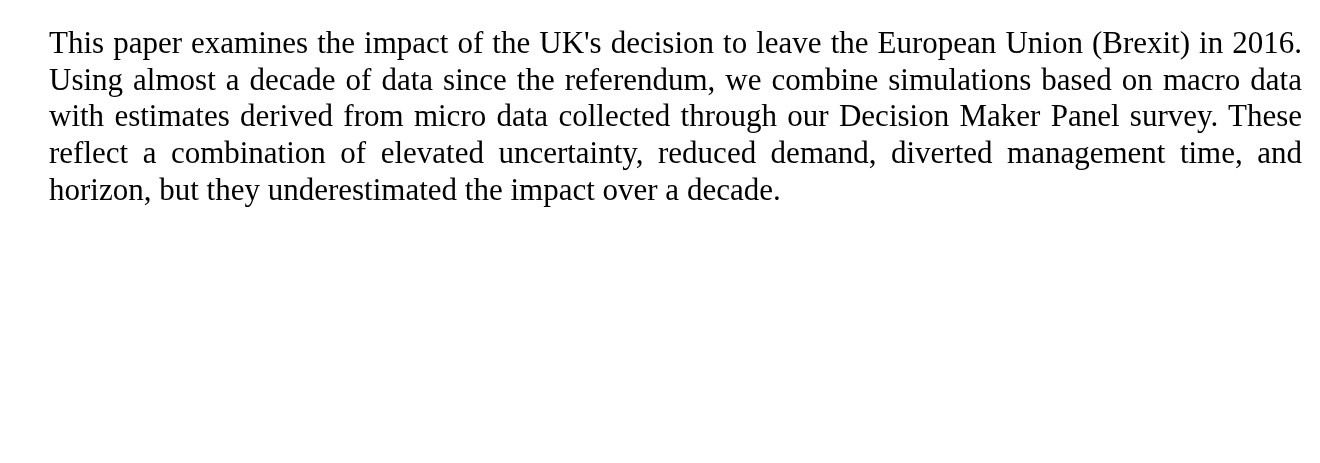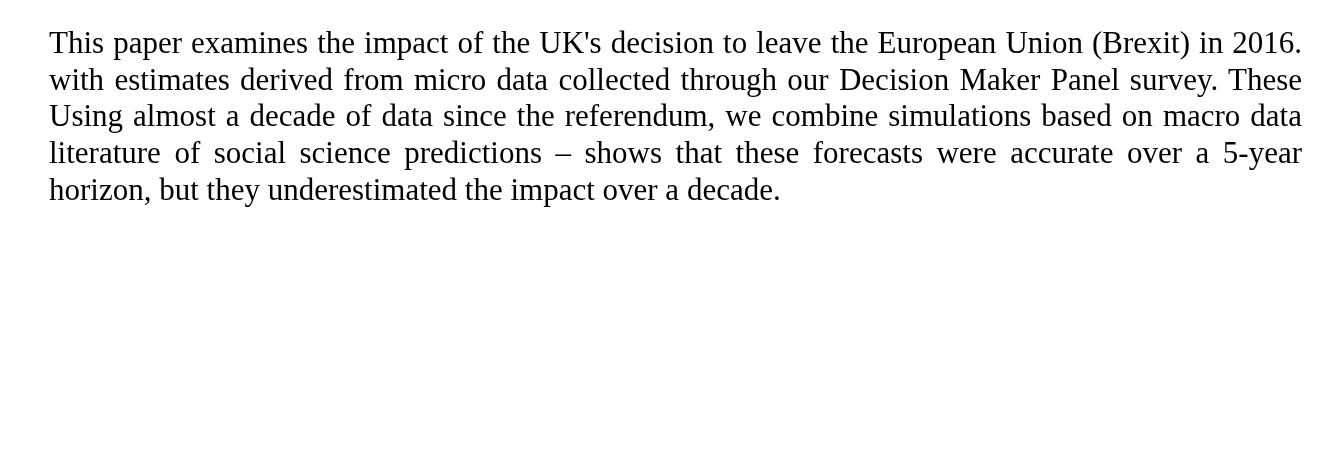--- a/index.html
+++ b/index.html
@@ -36,18 +36,18 @@
     text-align: center;
     text-align-last: left;
   }
 </style>
 </head>
 <body>
 
 <div class="page">
   <div class="abstract">
     <div class="line">This paper examines the impact of the UK's decision to leave the European Union (Brexit) in 2016.</div>
+    <div class="line">Using almost a decade of data since the referendum, we combine simulations based on macro data</div>
     <div class="line">with estimates derived from micro data collected through our Decision Maker Panel survey. These</div>
-    <div class="line">Using almost a decade of data since the referendum, we combine simulations based on macro data</div>
-    <div class="line">literature of social science predictions – shows that these forecasts were accurate over a 5-year</div>
+    <div class="line">reflect a combination of elevated uncertainty, reduced demand, diverted management time, and</div>
     <div class="line last">horizon, but they underestimated the impact over a decade.</div>
   </div>
 </div>
 
 </body></html>

